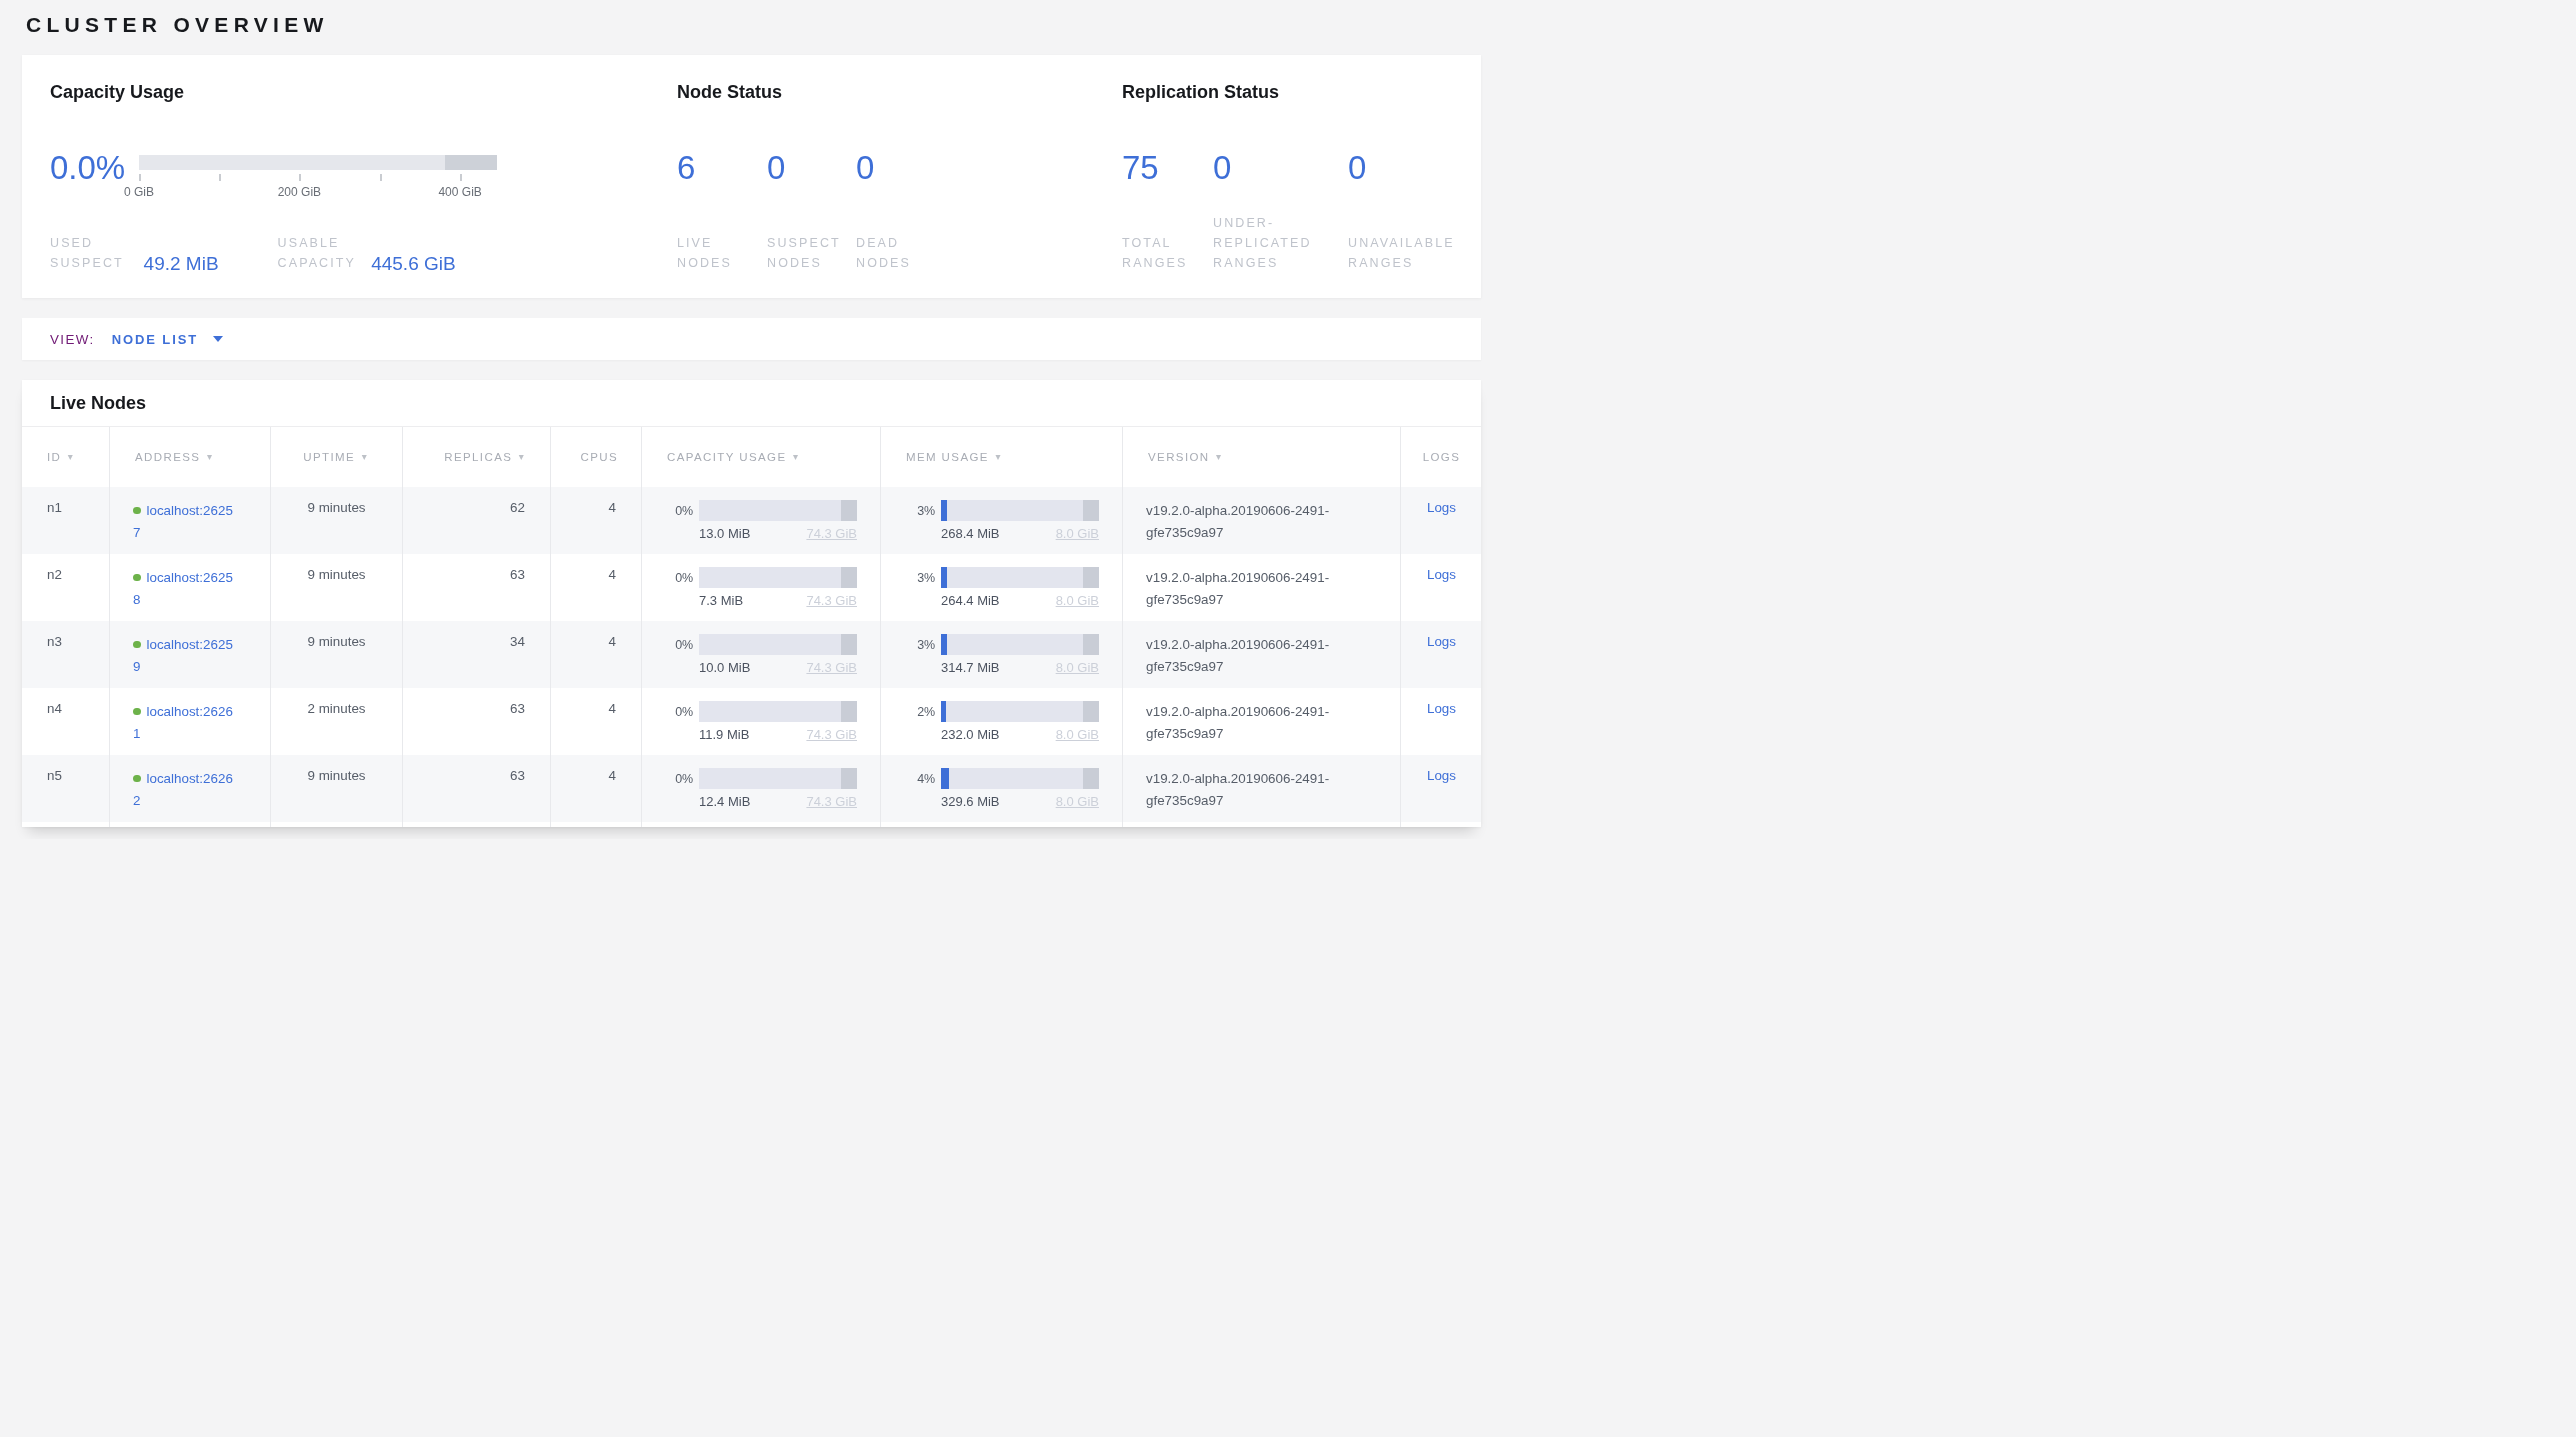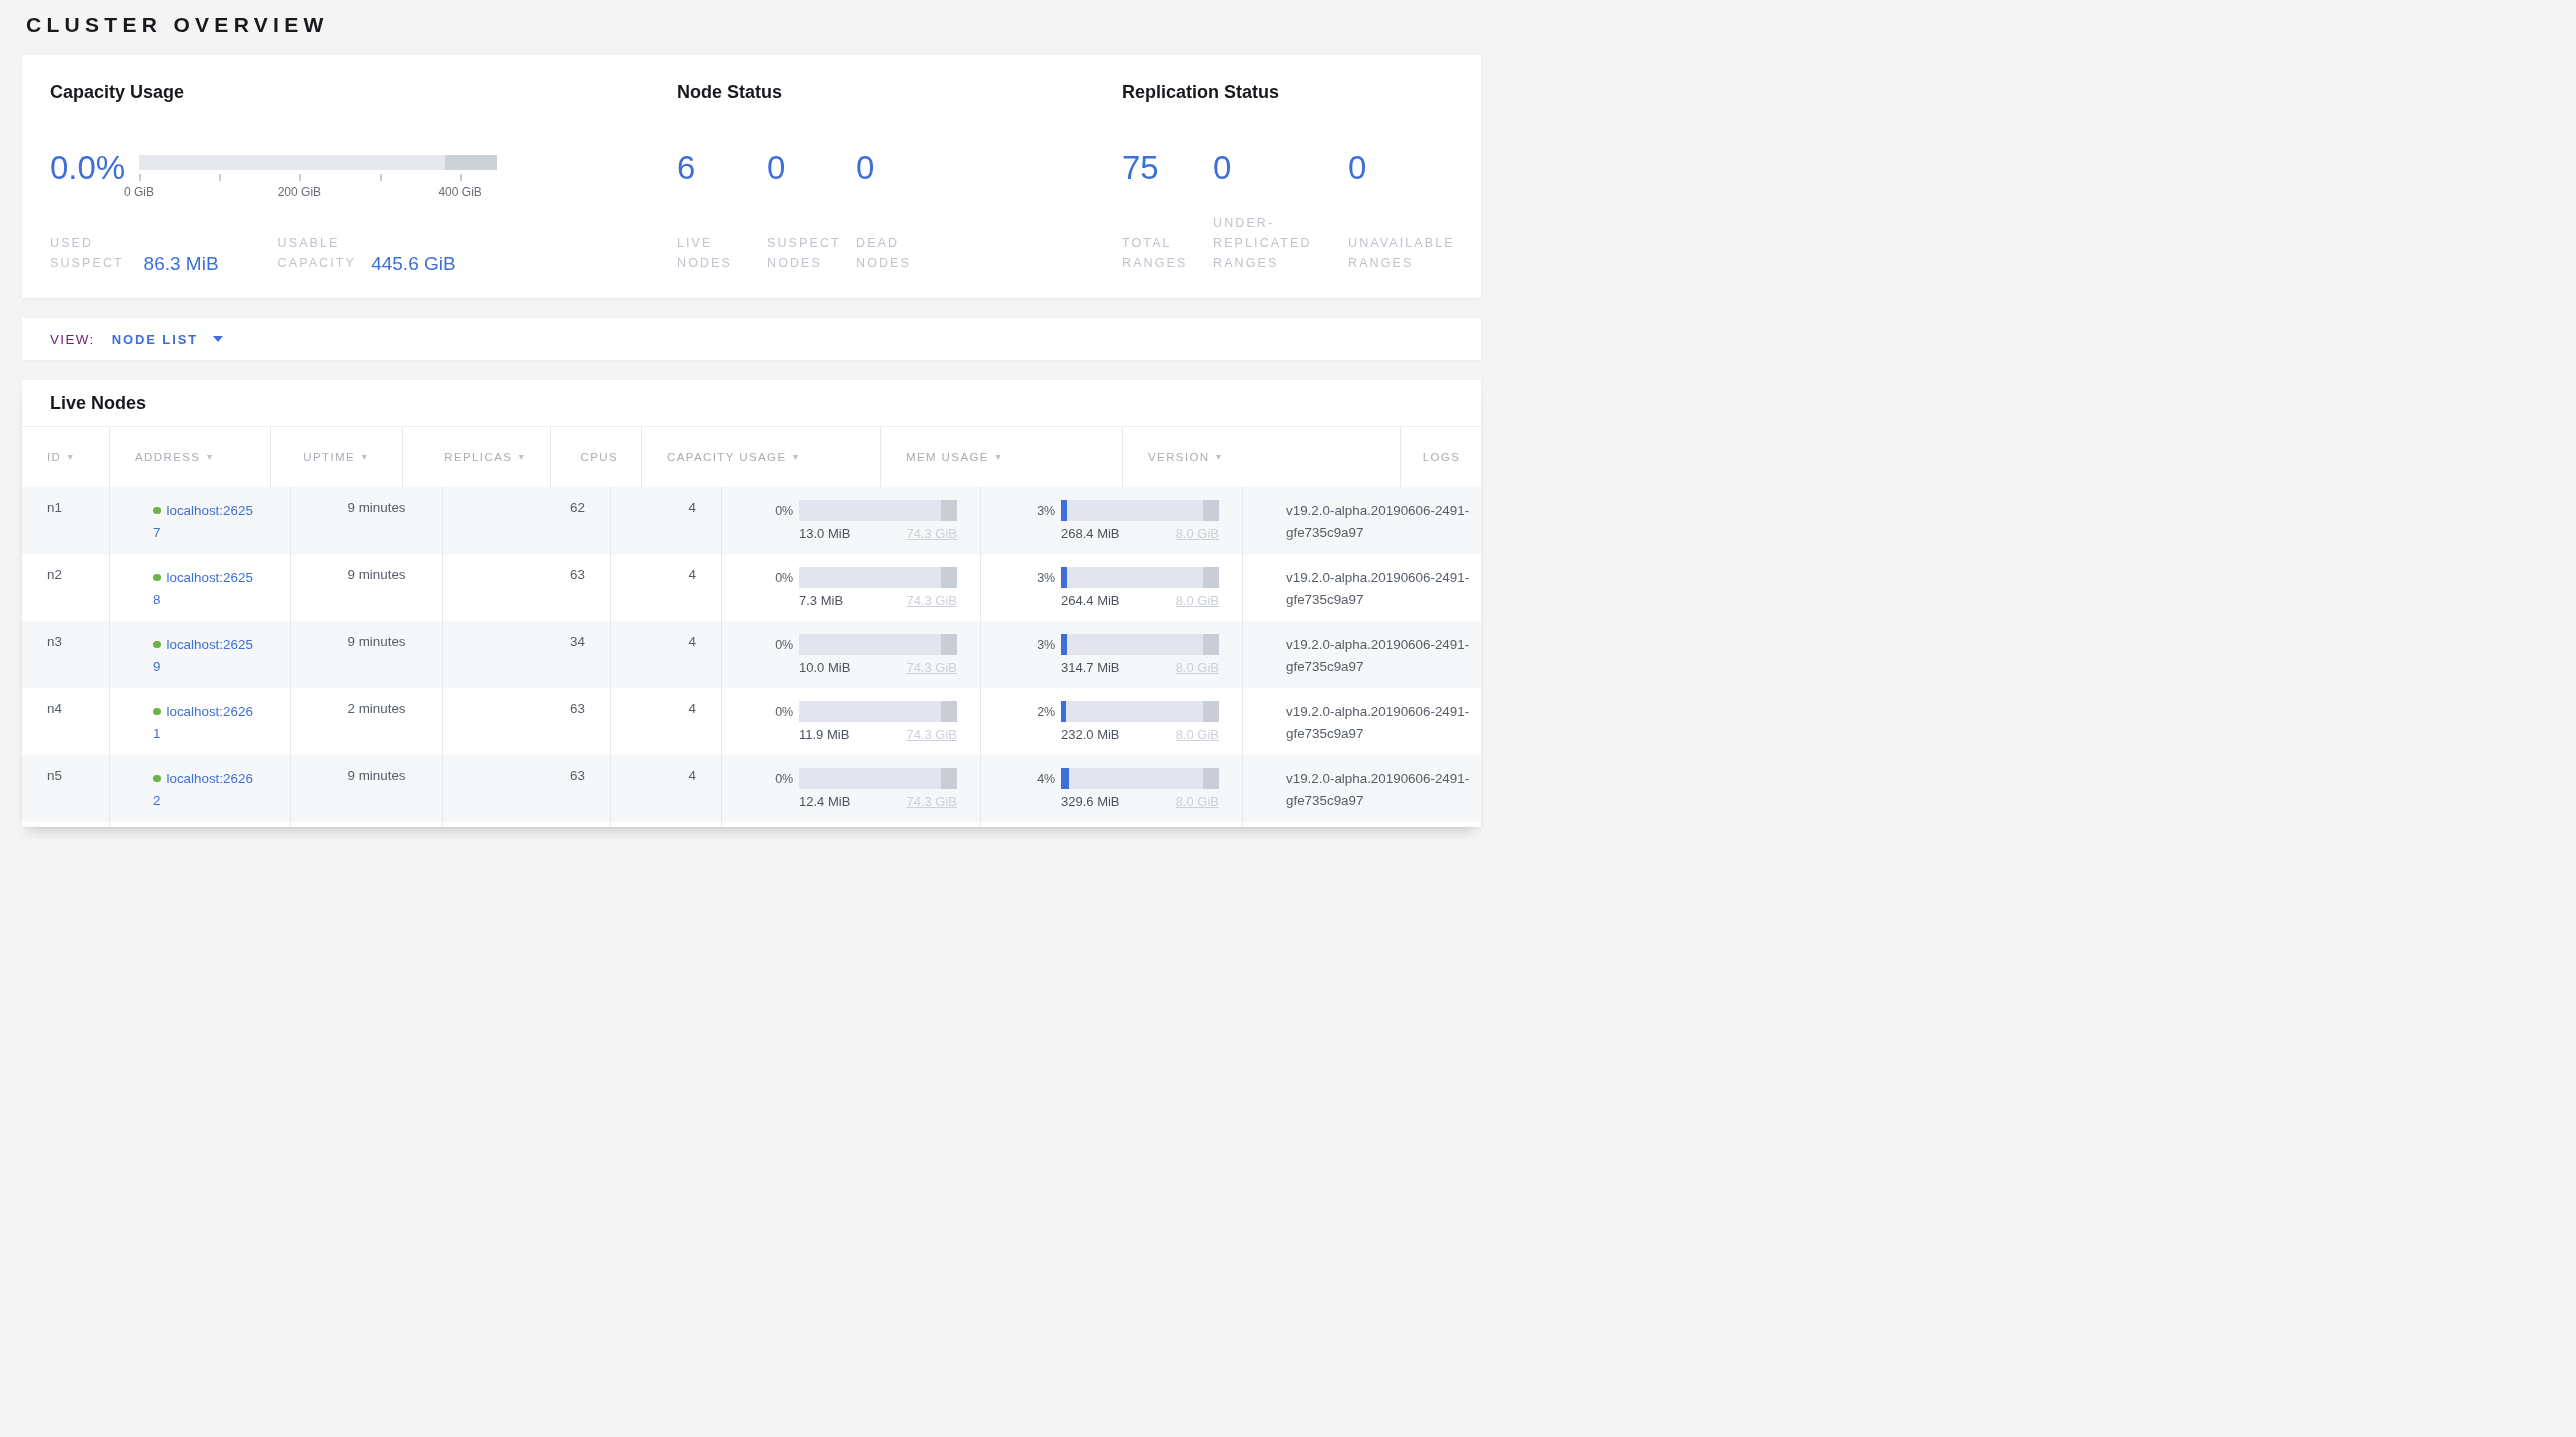--- a/index.html
+++ b/index.html
@@ -67,21 +67,21 @@
   .thead-row,.tr{display:grid;grid-template-columns:88px 161px 132px 148px 91px 239px 242px 278px 81px;}
   .thead-row{border-top:1px solid #ededef;height:61px;}
   .th{display:flex;align-items:center;border-right:1px solid var(--divider);
     font-size:11.5px;color:var(--hdr-gray);letter-spacing:1.4px;white-space:nowrap;}
   .th:last-child{border-right:none;}
   .th.align-left{justify-content:flex-start;padding-left:25px;}
   .th.align-center{justify-content:center;}
   .th.align-right{justify-content:flex-end;padding-right:23px;}
   .sort-arrow{font-size:8.6px;color:#bdc1c7;margin-left:4.8px;}
 
-  .tr{height:67px;background:#fff;gap:20px;}
+  .tr{height:67px;background:#fff;}
   .tr.striped{background:#f6f7f9;}
   .td{border-right:1px solid var(--divider);padding-top:13.4px;font-size:13.4px;color:var(--slate);}
   .td:last-child{border-right:none;}
   .td-id{padding-left:25px;}
   .td-address{padding-left:23px;}
   .addr{width:101px;line-height:22px;}
   .dot{display:inline-block;width:7.7px;height:7.7px;border-radius:50%;background:var(--green);
     margin-right:5.8px;position:relative;top:-1px;}
   .addr-link{color:var(--accent);text-decoration:none;word-break:break-all;}
   .td-uptime{text-align:center;}
@@ -126,21 +126,21 @@
         </div>
       <div class="cap-tick-labels" id="cap-tick-labels">
           <span class="cap-tick-label" style="left: 0%;">0 GiB</span>
           <span class="cap-tick-label" style="left: 44.8%;">200 GiB</span>
           <span class="cap-tick-label" style="left: 89.7%;">400 GiB</span>
         </div>
     </div>
     <div class="cap-summary">
       <div class="cap-stat">
         <span class="stat-label">USED SUSPECT</span>
-        <span class="stat-value">86.3 MiB</span>
+        <span class="stat-value">49.2 MiB</span>
       </div>
       <div class="cap-stat">
         <span class="stat-label">USABLE CAPACITY</span>
         <span class="stat-value">445.6 GiB</span>
       </div>
     </div>
   </div>
 
   <div class="sec sec-nodes">
     <h2>Node Status</h2>

